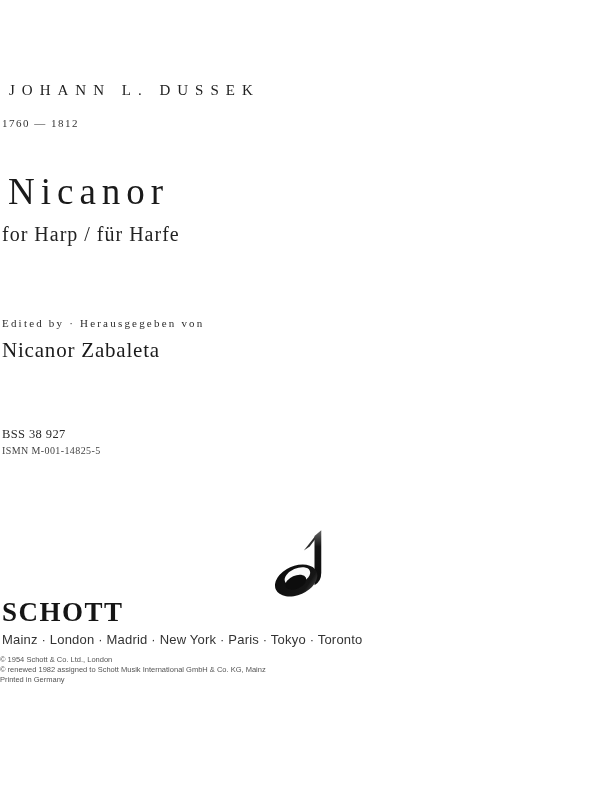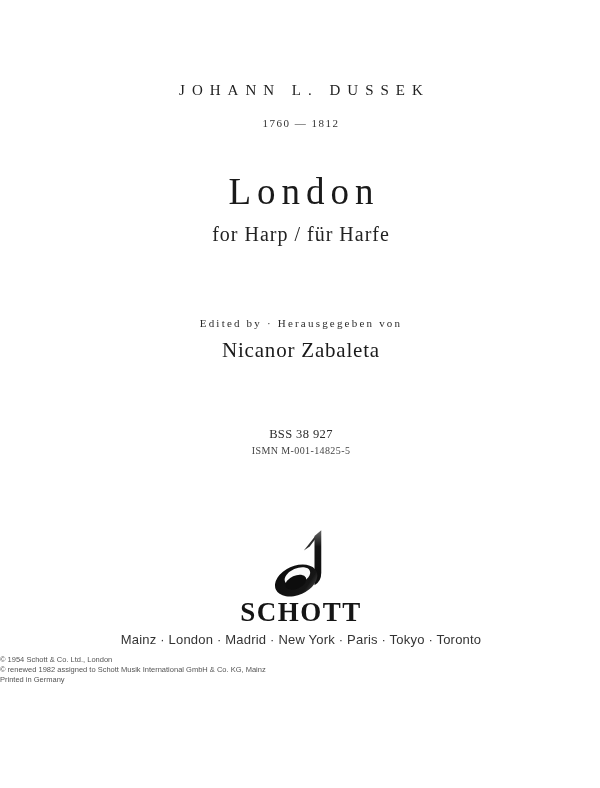--- a/index.html
+++ b/index.html
@@ -13,21 +13,21 @@
     height: 788px;
     background: #ffffff;
     font-family: "Liberation Serif", serif;
     color: #1b1b1b;
     overflow: hidden;
   }
   .line {
     position: absolute;
     left: 2px;
     right: 0;
-    text-align: center;
+    text-align: left;
     white-space: nowrap;
   }
   .composer {
     top: 82px;
     font-size: 15px;
     letter-spacing: 7px;
     text-indent: 7px;
     color: #222;
   }
   .dates {
@@ -111,21 +111,21 @@
 </style>
 </head>
 <body>
 
 <div class="page">
 
   <div class="line composer">JOHANN L. DUSSEK</div>
 
   <div class="line dates">1760 — 1812</div>
 
-  <div class="line work-title">London</div>
+  <div class="line work-title">Nicanor</div>
 
   <div class="line subtitle">for Harp / für Harfe</div>
 
   <div class="line editor">Nicanor Zabaleta</div>
 
   <div class="line edited-by">Edited by · Herausgegeben von</div>
 
   <div class="line catalog">BSS 38 927</div>
 
   <div class="line ismn">ISMN M-001-14825-5</div>

